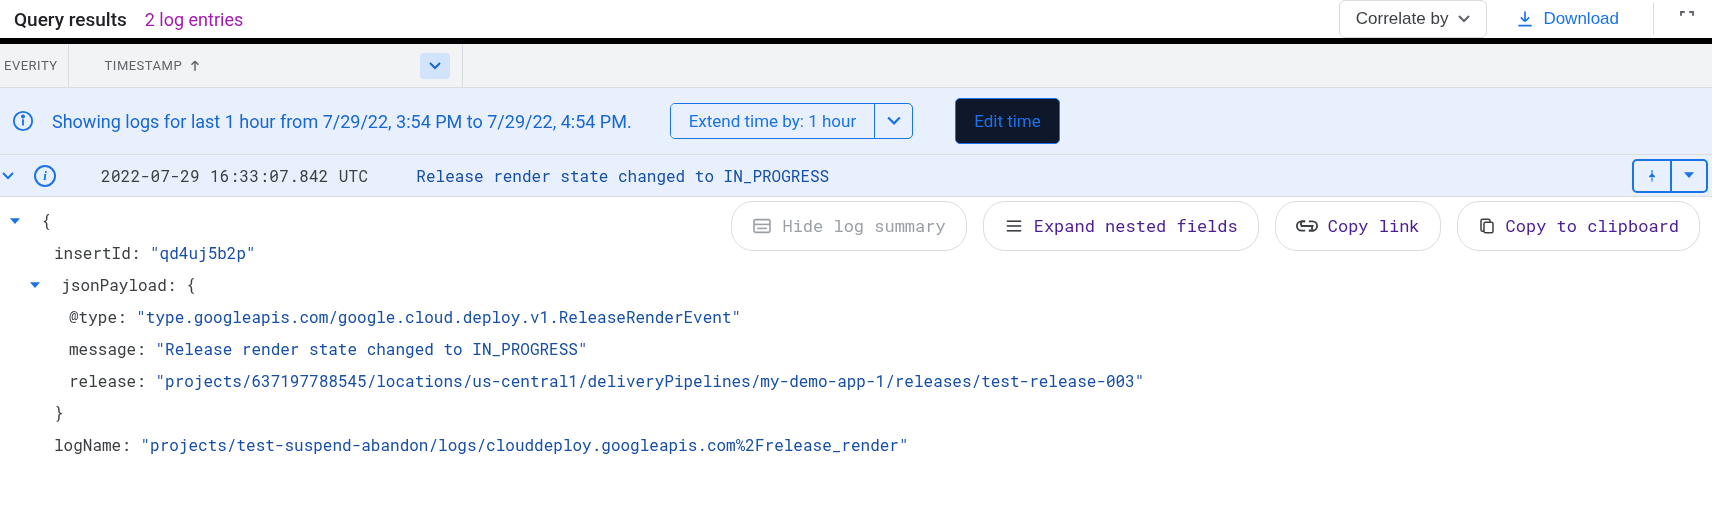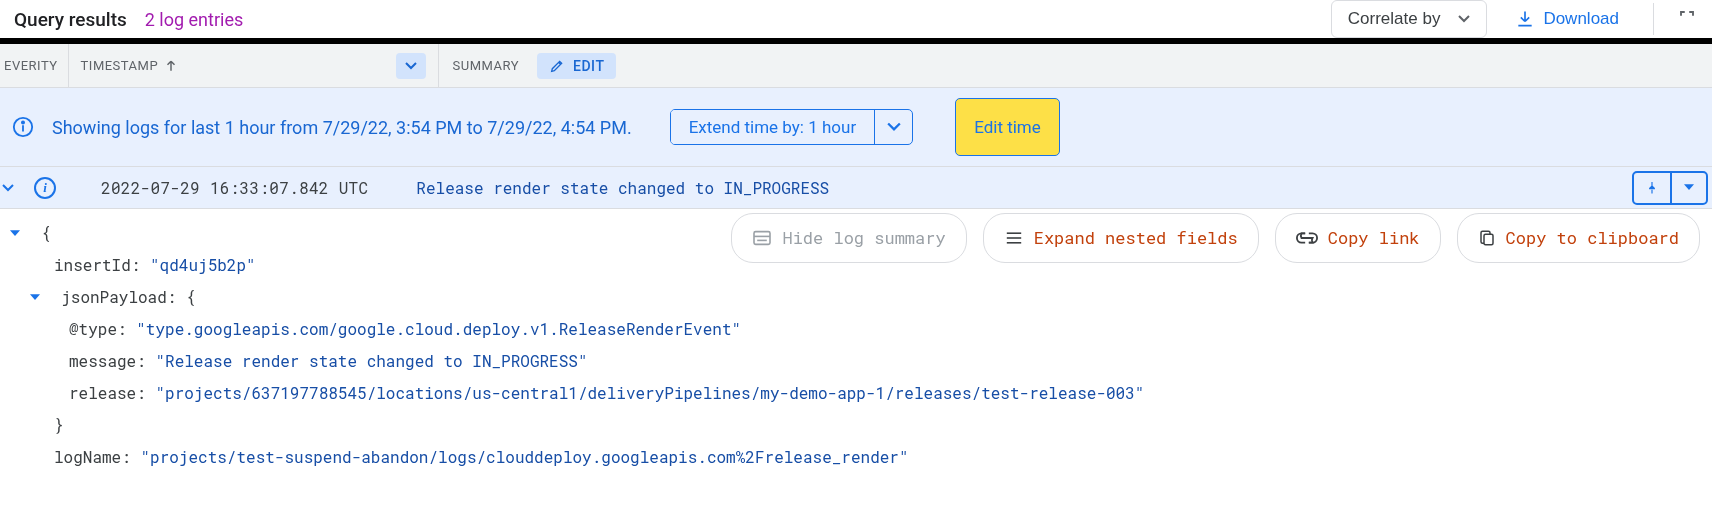--- a/index.html
+++ b/index.html
@@ -26,21 +26,21 @@
     color: #202124;
   }
   .header-sub {
     font-size: 18px;
     color: #a21caf;
   }
   .header-spacer { flex: 1; }
   .correlate-btn {
     display: flex;
     align-items: center;
-    gap: 18px;
+    gap: 10px;
     border: 1px solid #dadce0;
     border-radius: 6px;
     padding: 8px 16px;
     font-size: 17px;
     color: #3c4043;
     background: #fff;
     cursor: pointer;
   }
   .download-btn {
     display: flex;
@@ -69,20 +69,21 @@
   
   .col-headers {
     display: flex;
     align-items: center;
     background: #f1f3f4;
     border-bottom: 1px solid #dadce0;
     height: 44px;
     font-size: 13px;
     letter-spacing: 0.5px;
     color: #5f6368;
+    gap: 24px;
   }
   .col-sev {
     padding: 0 10px 0 4px;
     border-right: 1px solid #dadce0;
     height: 100%;
     display: flex;
     align-items: center;
   }
   .col-ts {
     display: flex;
@@ -162,22 +163,22 @@
     width: 38px;
     display: flex;
     align-items: center;
     justify-content: center;
     cursor: pointer;
   }
   .edit-time-btn {
     border: 1px solid #1a73e8;
     border-radius: 5px;
     color: #1a73e8;
-    background: #fde047;
-    padding: 18px 18px;
+    background: #0f172a;
+    padding: 12px 18px;
     font-size: 17px;
     cursor: pointer;
     margin-left: 24px;
   }
 
   
   .log-row {
     display: flex;
     align-items: center;
     background: #e8f0fe;
@@ -274,21 +275,21 @@
     gap: 16px;
   }
   .pill {
     display: flex;
     align-items: center;
     gap: 10px;
     border: 1px solid #dadce0;
     border-radius: 22px;
     padding: 8px 20px;
     font-size: 17px;
-    color: #c2410c;
+    color: #4c1d95;
     background: #fff;
     cursor: pointer;
   }
   .pill.disabled {
     color: #9aa0a6;
     cursor: default;
   }
 
   svg { display: block; }
 </style>
@@ -329,29 +330,20 @@
       <svg width="14" height="14" viewBox="0 0 24 24" fill="none" stroke="#5f6368" stroke-width="2.5">
           <path d="M12 20V4m0 0l-6 6m6-6l6 6"></path>
         </svg>
     </div>
     <div class="ts-dd">
       <svg width="12" height="8" viewBox="0 0 12 8">
           <path d="M1 1l5 5 5-5" stroke="#1967d2" stroke-width="2" fill="none"></path>
         </svg>
     </div>
   </div>
-  <div class="col-sum">
-    <span>SUMMARY</span>
-    <div class="edit-pill">
-      <svg width="16" height="16" viewBox="0 0 24 24" fill="none" stroke="#1967d2" stroke-width="2">
-          <path d="M4 20l4-1 11-11-3-3L5 16l-1 4zM14 6l3 3"></path>
-        </svg>
-      <span>EDIT</span>
-    </div>
-  </div>
 </div>
 
 <div class="info-banner">
   <svg width="22" height="22" viewBox="0 0 24 24" fill="none" stroke="#1a73e8" stroke-width="2">
       <circle cx="12" cy="12" r="10"></circle>
       <line x1="12" y1="10" x2="12" y2="17"></line>
       <circle cx="12" cy="7" r="1.2" fill="#1a73e8"></circle>
     </svg>
   <span class="msg">Showing logs for last 1 hour from 7/29/22, 3:54 PM to 7/29/22, 4:54 PM.</span>
   <div class="extend-group">

